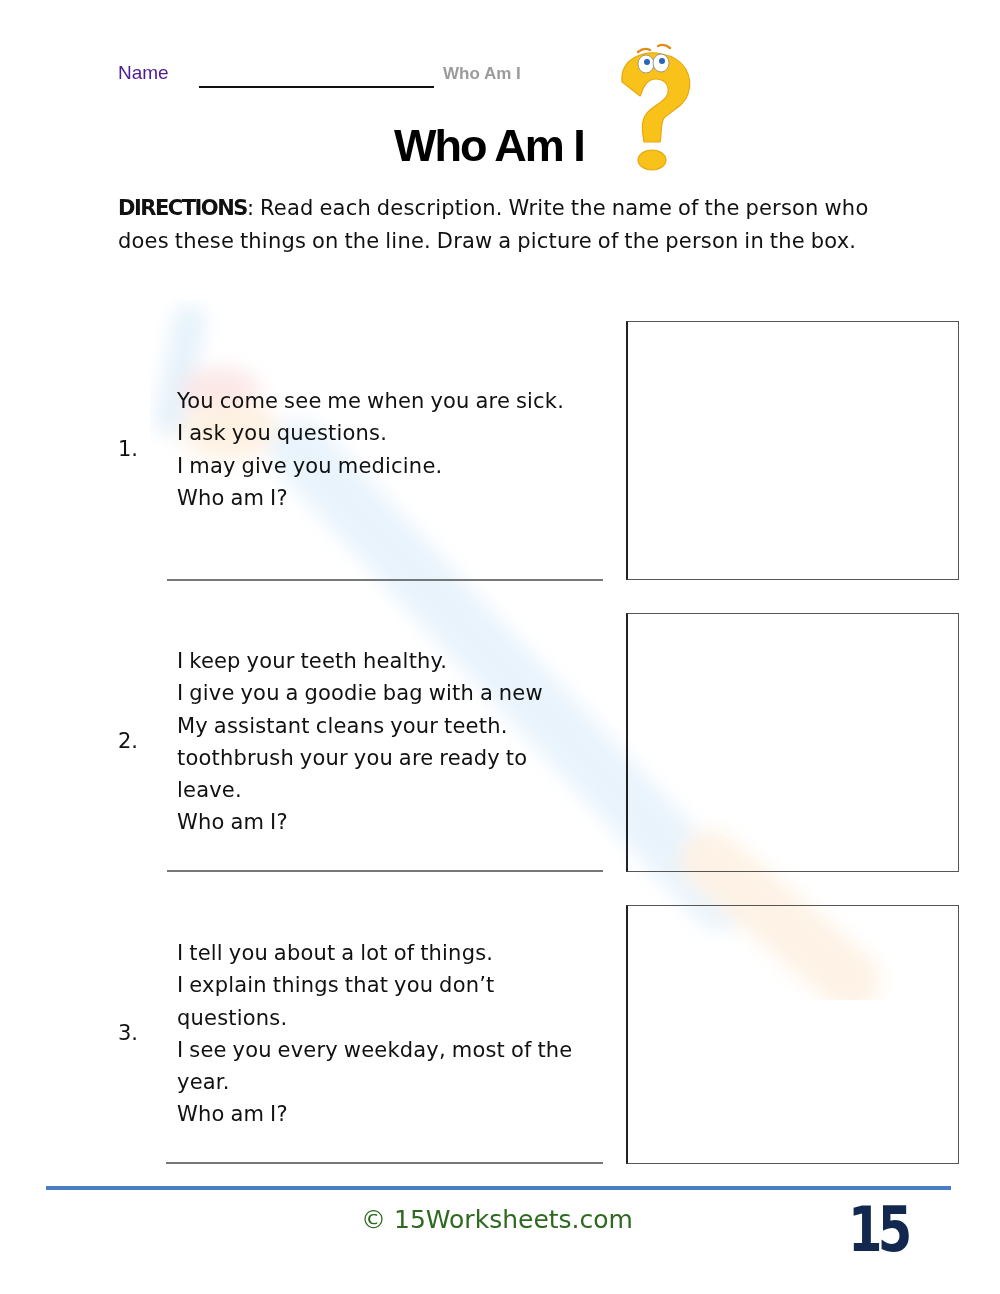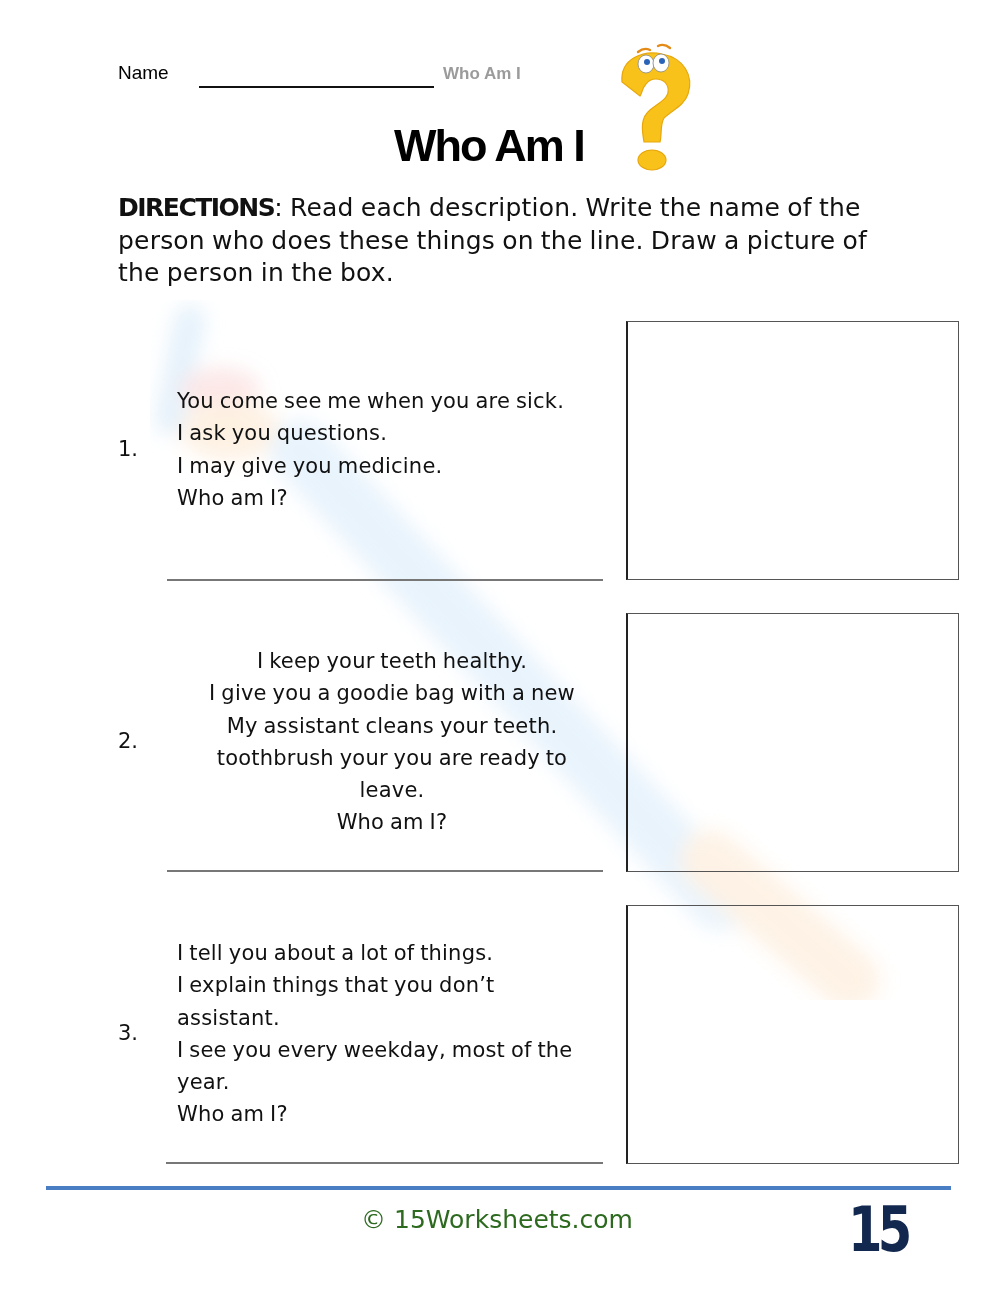--- a/index.html
+++ b/index.html
@@ -2,27 +2,27 @@
 <html><head>
 <meta charset="utf-8">
 <style>
   html, body { margin: 0; padding: 0; background: #ffffff; }
   body { width: 1000px; height: 1294px; position: relative; overflow: hidden; font-family: "DejaVu Sans", sans-serif; color: #111; }
   .abs { position: absolute; }
 
   
   .watermark { position: absolute; left: 150px; top: 300px; width: 760px; height: 700px; pointer-events: none; }
 
-  .name-label { left: 118px; top: 62px; font-family: "Liberation Sans", sans-serif; font-size: 19px; color: #000000; }
+  .name-label { left: 118px; top: 62px; font-family: "Liberation Sans", sans-serif; font-size: 19px; color: #4c1d95; }
   .name-line { left: 199px; top: 86px; width: 235px; height: 0; border-top: 2px solid #111; }
   .small-title { left: 443px; top: 64px; font-family: "Liberation Sans", sans-serif; font-weight: bold; font-size: 17px; color: #9b9b9b; }
   .main-title { left: 394px; top: 120px; font-family: "Liberation Sans", sans-serif; font-weight: bold; font-size: 45px; letter-spacing: -2px; color: #000; }
   .qmark { left: 608px; top: 38px; width: 90px; height: 134px; }
 
-  .directions { left: 118px; top: 192px; width: 760px; font-size: 25px; line-height: 32.5px; letter-spacing: 0.2px; word-spacing: -1px; }
+  .directions { left: 118px; top: 192px; width: 760px; font-size: 21px; line-height: 32.5px; letter-spacing: 0.2px; word-spacing: -1px; }
   .directions b { font-weight: bold; letter-spacing: -1.5px; }
 
   .q-num { font-size: 21px; left: 118px; }
   .q-text { left: 177px; width: 430px; font-size: 21px; line-height: 32.3px; letter-spacing: 0.2px; word-spacing: -1px; }
   .q-text div { white-space: nowrap; }
   .answer-line { left: 167px; width: 436px; height: 0; border-top: 2px solid #777; }
   .draw-box { left: 626px; width: 330px; border: 1px solid #555; border-left: 2px solid #222; background: transparent; }
 
   .footer-rule { left: 46px; top: 1186px; width: 905px; height: 4px; background: #4a7ec4; }
   .footer-text { left: 0; width: 994px; top: 1205px; text-align: center; font-family: "DejaVu Sans", sans-serif; font-size: 25px; color: #2d6a1f; }
@@ -73,36 +73,36 @@
 <div class="abs q-text" style="top:385px;">
   <div>You come see me when you are sick.</div>
   <div>I ask you questions.</div>
   <div>I may give you medicine.</div>
   <div>Who am I?</div>
 </div>
 <div class="abs answer-line" style="top:579px;"></div>
 <div class="abs draw-box" style="top:321px; height:257px;"></div>
 
 <div class="abs q-num" style="top:729px;">2.</div>
-<div class="abs q-text" style="top:645px;text-align:center;">
+<div class="abs q-text" style="top:645px;">
   <div>I keep your teeth healthy.</div>
   <div>I give you a goodie bag with a new</div>
   <div>My assistant cleans your teeth.</div>
   <div>toothbrush your you are ready to</div>
   <div>leave.</div>
   <div>Who am I?</div>
 </div>
 <div class="abs answer-line" style="top:870px;"></div>
 <div class="abs draw-box" style="top:613px; height:257px;"></div>
 
 <div class="abs q-num" style="top:1021px;">3.</div>
 <div class="abs q-text" style="top:937px;">
   <div>I tell you about a lot of things.</div>
   <div>I explain things that you don’t</div>
-  <div>assistant.</div>
+  <div>questions.</div>
   <div>I see you every weekday, most of the</div>
   <div>year.</div>
   <div>Who am I?</div>
 </div>
 <div class="abs answer-line" style="top:1162px; left:166px; width:437px;"></div>
 <div class="abs draw-box" style="top:905px; height:257px;"></div>
 
 <div class="abs footer-rule"></div>
 <div class="abs footer-text">© 15Worksheets.com</div>
 <div class="abs logo">

